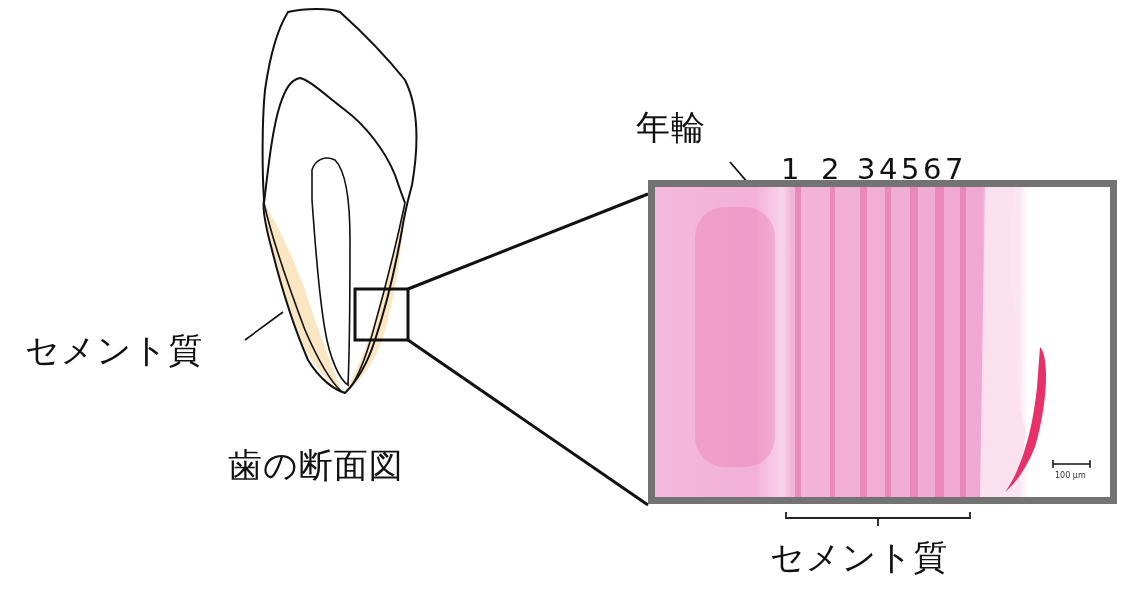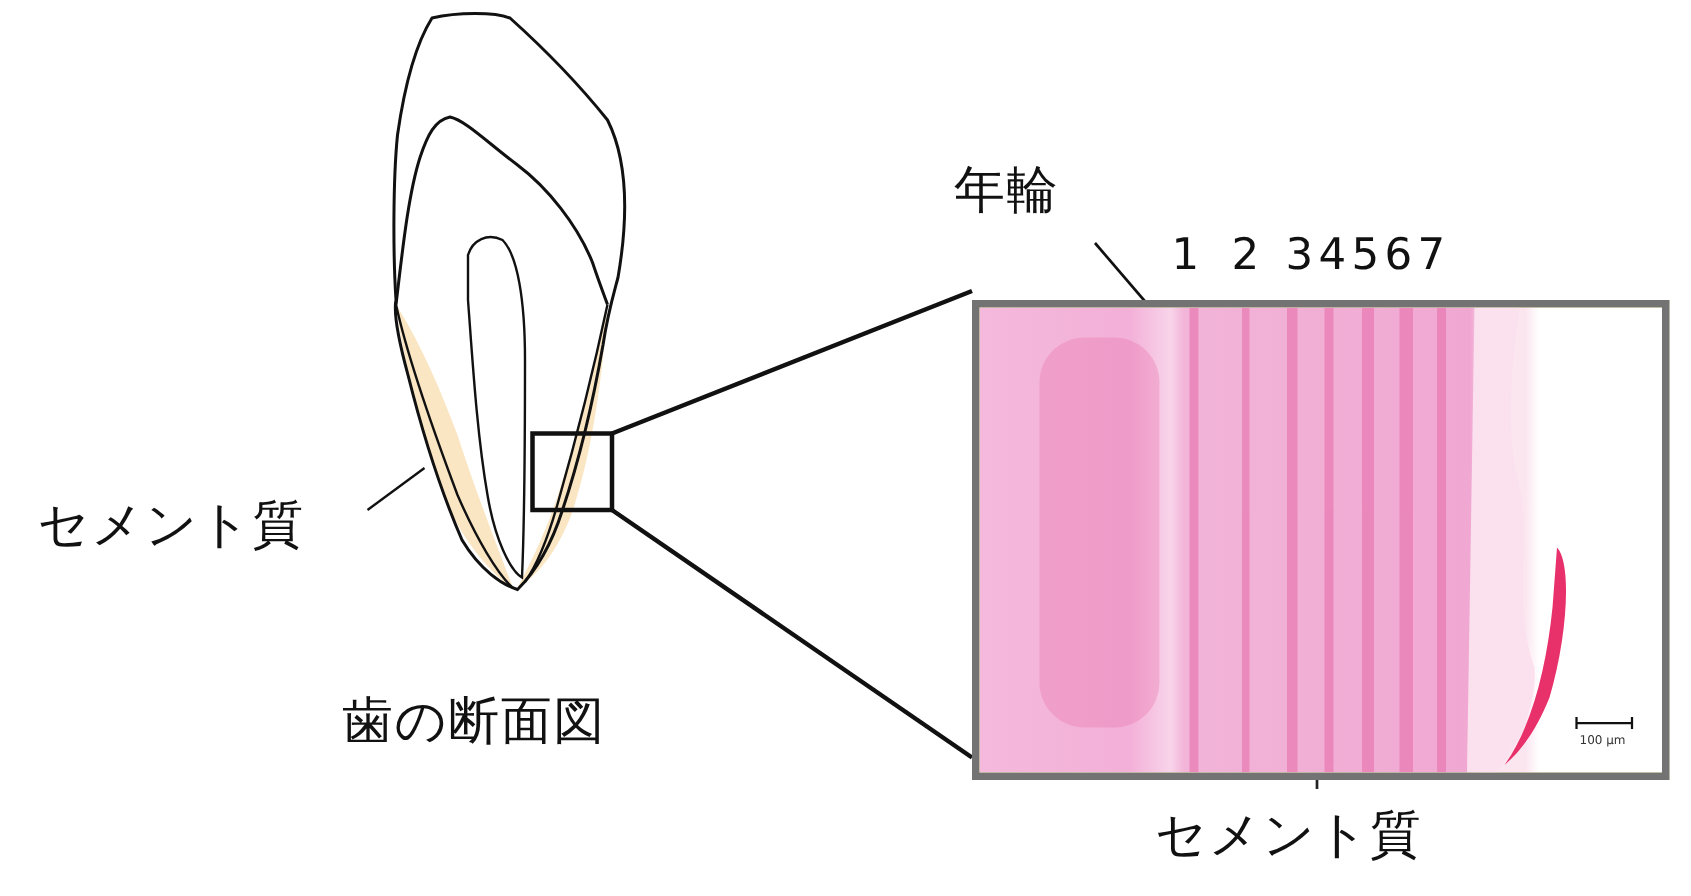--- a/index.html
+++ b/index.html
@@ -2,22 +2,22 @@
 <html><head>
 <meta charset="utf-8">
 <style>
   html, body { margin:0; padding:0; background:#ffffff; }
   body { width:1127px; height:597px; position:relative; overflow:hidden;
          font-family:"DejaVu Sans", sans-serif; color:#111; }
   .abs { position:absolute; }
   .label { font-size:34px; line-height:1; white-space:nowrap; letter-spacing:1px; }
   .ring-num { font-size:29px; line-height:1; white-space:nowrap; }
   #art { position:absolute; left:0; top:0; }
-  .micro { position:absolute; left:648px; top:200px; width:455px; height:310px;
-           border:5px solid #737373; box-sizing:content-box; overflow:hidden; background:#fef9c3; }
+  .micro { position:absolute; left:648px; top:180px; width:455px; height:310px;
+           border:7px solid #737373; box-sizing:content-box; overflow:hidden; background:#14b8a6; }
   .scalebar-label { font-size:8px; color:#333; }
 </style>
 </head>
 <body>
 
 <svg id="art" width="1127" height="597" viewBox="0 0 1127 597">
 
   <path d="M264,203 C270,250 285,300 300,340 C312,365 330,385 342,392 C330,360 318,330 305,290 C292,255 278,225 264,203 Z" fill="#fbe6c4" stroke="none"></path>
 
   <path d="M405,203 C398,240 385,290 372,330 C362,360 352,378 345,392 C358,384 372,368 382,340 C395,300 402,250 405,203 Z" fill="#fbe6c4" stroke="none"></path>
@@ -83,21 +83,21 @@
     </g>
 
     <line x1="398" y1="277" x2="435" y2="277" stroke="#111" stroke-width="1.5"></line>
     <line x1="398" y1="273" x2="398" y2="281" stroke="#111" stroke-width="1.5"></line>
     <line x1="435" y1="273" x2="435" y2="281" stroke="#111" stroke-width="1.5"></line>
   </svg>
   <span class="abs scalebar-label" style="left:400px; top:284px;">100 µm</span>
 </div>
 
 <span class="abs label" style="left:25px; top:333px;">セメント質</span>
-<span class="abs label" style="left:228px; top:464px;">歯の断面図</span>
+<span class="abs label" style="left:228px; top:448px;">歯の断面図</span>
 <span class="abs label" style="left:636px; top:110px;">年輪</span>
 
 <div class="abs" style="left:781px; top:155px;">
   <span class="abs ring-num" style="left:0px;">1</span>
   <span class="abs ring-num" style="left:40px;">2</span>
   <span class="abs ring-num" style="left:76px;">3</span>
   <span class="abs ring-num" style="left:98px;">4</span>
   <span class="abs ring-num" style="left:120px;">5</span>
   <span class="abs ring-num" style="left:142px;">6</span>
   <span class="abs ring-num" style="left:164px;">7</span>

